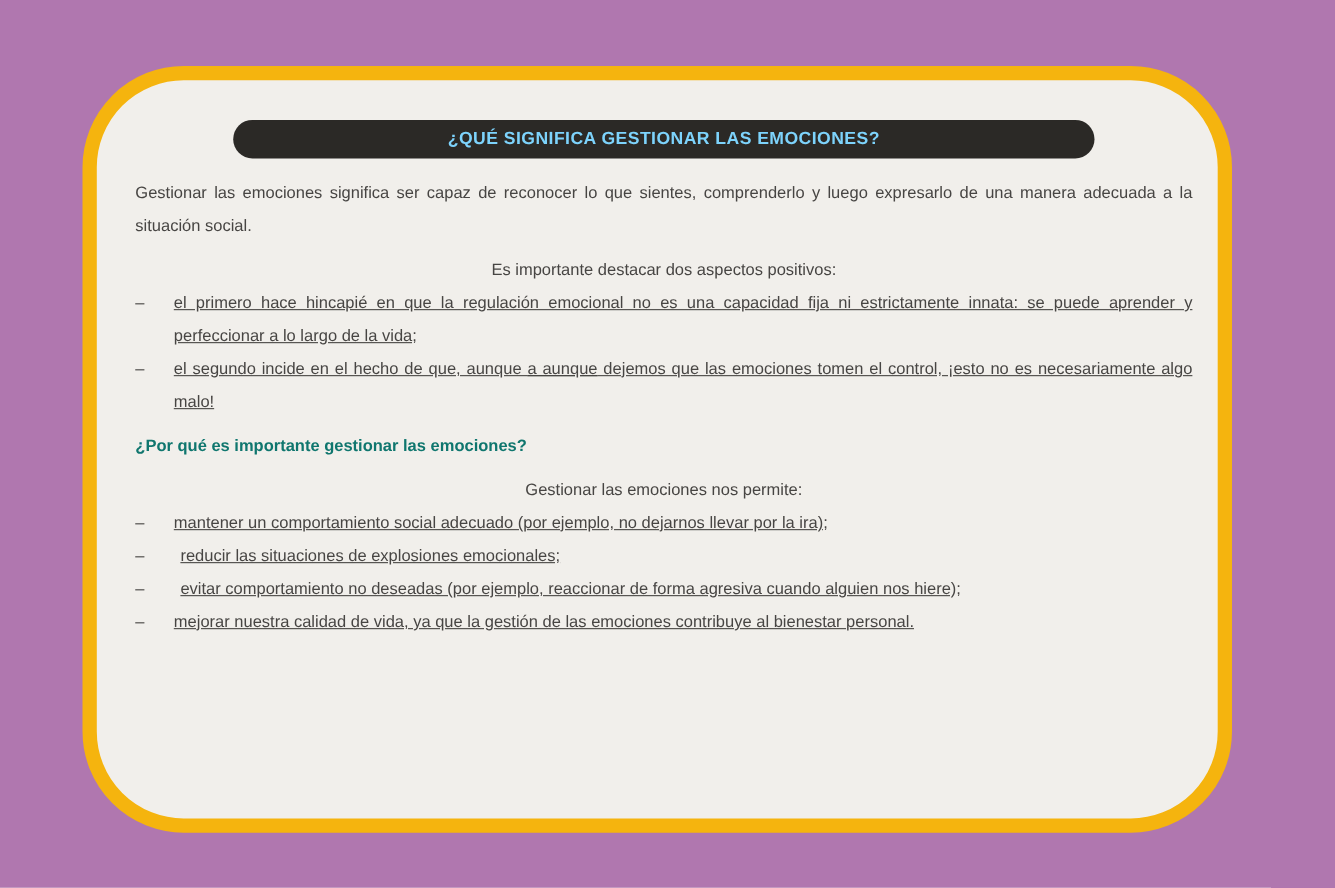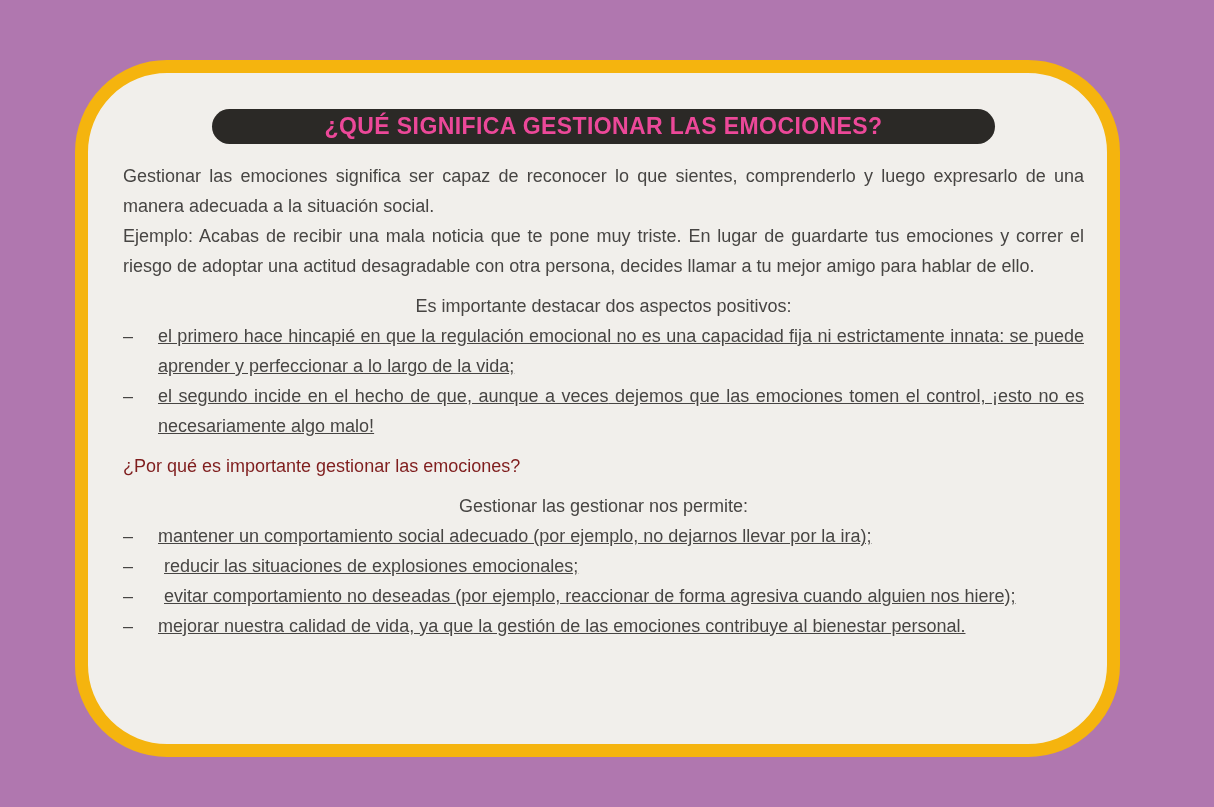--- a/index.html
+++ b/index.html
@@ -37,30 +37,30 @@
     width: 783px;
     height: 35px;
     margin: 0 auto;
     background: #2b2926;
     border-radius: 18px;
     display: flex;
     align-items: center;
     justify-content: center;
   }
   .title-pill span {
-    color: #ec4899;
-    font-size: 23px;
+    color: #7dd3fc;
+    font-size: 16px;
     font-weight: bold;
     letter-spacing: 0.4px;
     white-space: nowrap;
   }
   .content {
     margin-top: 17px;
     color: #474543;
-    font-size: 18px;
+    font-size: 15px;
     line-height: 30px;
     text-align: justify;
   }
   .content p {
     margin: 0;
   }
   .gap-block {
     margin-top: 20px;
   }
   .dash-list {
@@ -77,22 +77,22 @@
     text-align: justify;
     text-decoration: underline;
   }
   .dash-text.extra-indent {
     padding-left: 6px;
   }
   .underlined {
     text-decoration: underline;
   }
   .bold-heading {
-    font-weight: normal;
-    color: #7f1d1d;
+    font-weight: bold;
+    color: #0f766e;
     margin-top: 10px !important;
     text-align: left;
   }
   .lead-line {
     margin-top: 10px !important;
     text-align: center;
   }
 </style>
 </head>
 <body>
@@ -100,38 +100,37 @@
 <div class="card">
   <div class="card-inner">
 
     <div class="title-pill">
       <span>¿QUÉ SIGNIFICA GESTIONAR LAS EMOCIONES?</span>
     </div>
 
     <div class="content">
 
       <p>Gestionar las emociones significa ser capaz de reconocer lo que sientes, comprenderlo y luego expresarlo de una manera adecuada a la situación social.</p>
-      <p>Ejemplo: Acabas de recibir una mala noticia que te pone muy triste. En lugar de guardarte tus emociones y correr el riesgo de adoptar una actitud desagradable con otra persona, decides llamar a tu mejor amigo para hablar de ello.</p>
 
       <p class="gap-block lead-line">Es importante destacar dos aspectos positivos:</p>
 
       <div class="dash-list">
         <div class="dash-item">
           <span class="dash-marker">–</span>
           <div class="dash-text">el primero hace hincapié en que la regulación emocional no es una capacidad fija ni estrictamente innata: se puede aprender y perfeccionar a lo largo de la vida;</div>
         </div>
         <div class="dash-item">
           <span class="dash-marker">–</span>
-          <div class="dash-text"><span>el segundo incide en el hecho de que, aunque </span><span class="underlined">a veces</span><span> dejemos que las emociones tomen el control, ¡esto no es necesariamente algo malo!</span></div>
+          <div class="dash-text"><span>el segundo incide en el hecho de que, aunque </span><span class="underlined">a aunque</span><span> dejemos que las emociones tomen el control, ¡esto no es necesariamente algo malo!</span></div>
         </div>
       </div>
 
       <p class="bold-heading">¿Por qué es importante gestionar las emociones?</p>
 
-      <p class="lead-line">Gestionar las gestionar nos permite:</p>
+      <p class="lead-line">Gestionar las emociones nos permite:</p>
 
       <div class="dash-list">
         <div class="dash-item">
           <span class="dash-marker">–</span>
           <div class="dash-text">mantener un comportamiento social adecuado (por ejemplo, no dejarnos llevar por la ira);</div>
         </div>
         <div class="dash-item">
           <span class="dash-marker">–</span>
           <div class="dash-text extra-indent">reducir las situaciones de explosiones emocionales;</div>
         </div>

